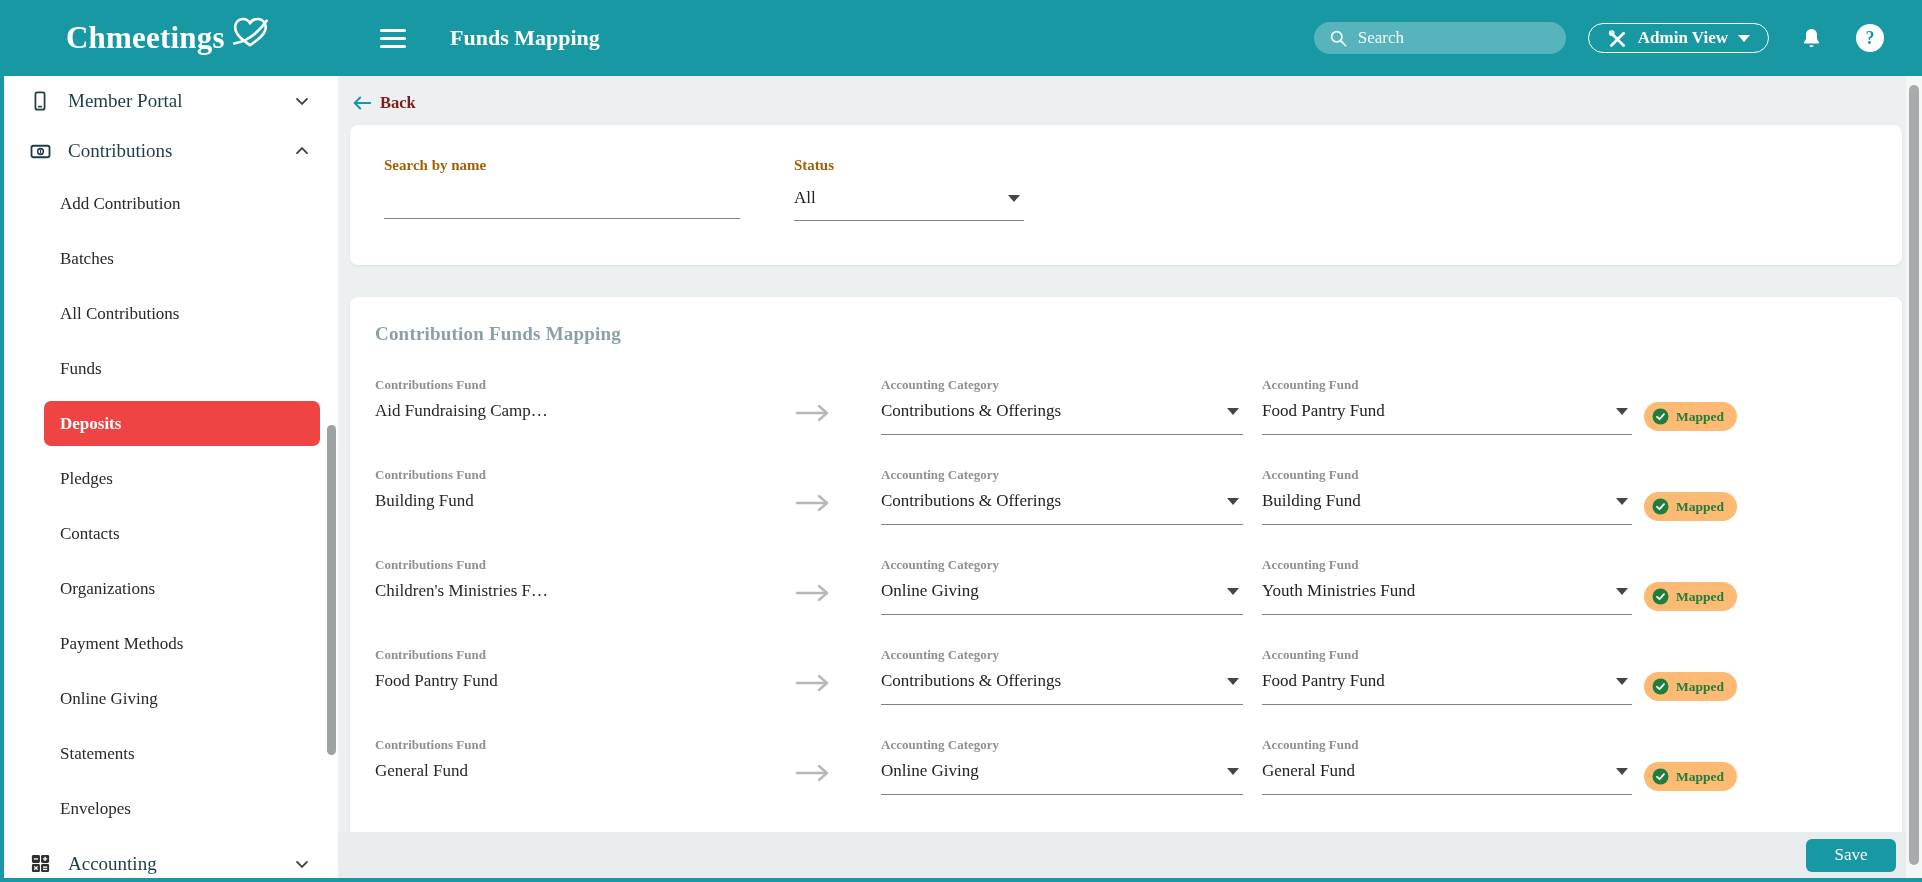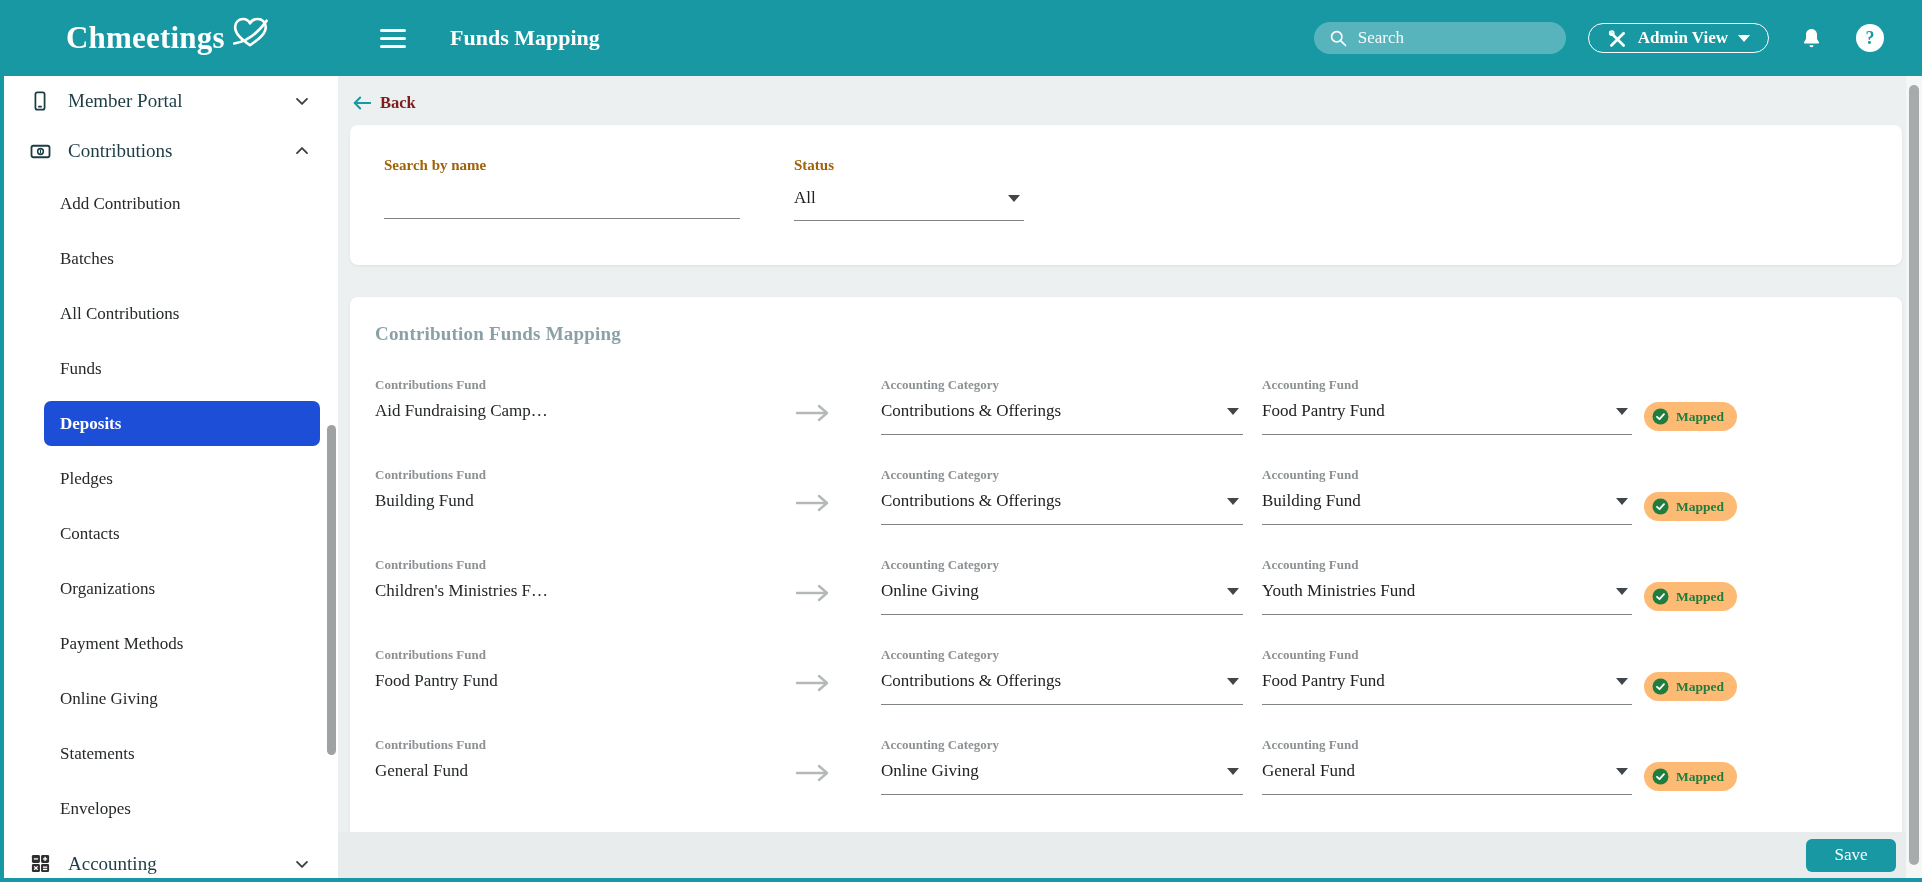--- a/index.html
+++ b/index.html
@@ -53,21 +53,21 @@
     height:50px; display:flex; align-items:center; padding-left:24px; padding-right:26px;
     color:#1d3d45; font-size:19px; cursor:pointer;
   }
   .side-item .icon { width:24px; display:flex; justify-content:center; }
   .side-item .lbl { margin-left:16px; flex:1; }
   .sub-item {
     height:55px; display:flex; align-items:center; padding-left:56px;
     color:#26292a; font-size:17px; cursor:pointer;
   }
   .sub-item.selected {
-    background:#1d4ed8; color:#fff; font-weight:bold; border-radius:7px;
+    background:#ef4444; color:#fff; font-weight:bold; border-radius:7px;
     margin:0 18px 0 40px; padding-left:16px; height:45px; margin-top:5px; margin-bottom:5px;
   }
   .side-scroll-thumb {
     position:absolute; right:2px; top:349px; width:9px; height:330px;
     background:#9ea2a3; border-radius:5px; cursor:pointer;
   }
 
   
   .page-scrollbar { position:absolute; right:0; top:76px; width:16px; bottom:0; background:#f5f7f7; }
   .page-scroll-thumb { position:absolute; left:3px; top:9px; width:10px; height:calc(100% - 22px); background:#a7abac; border-radius:5px; cursor:pointer; }

